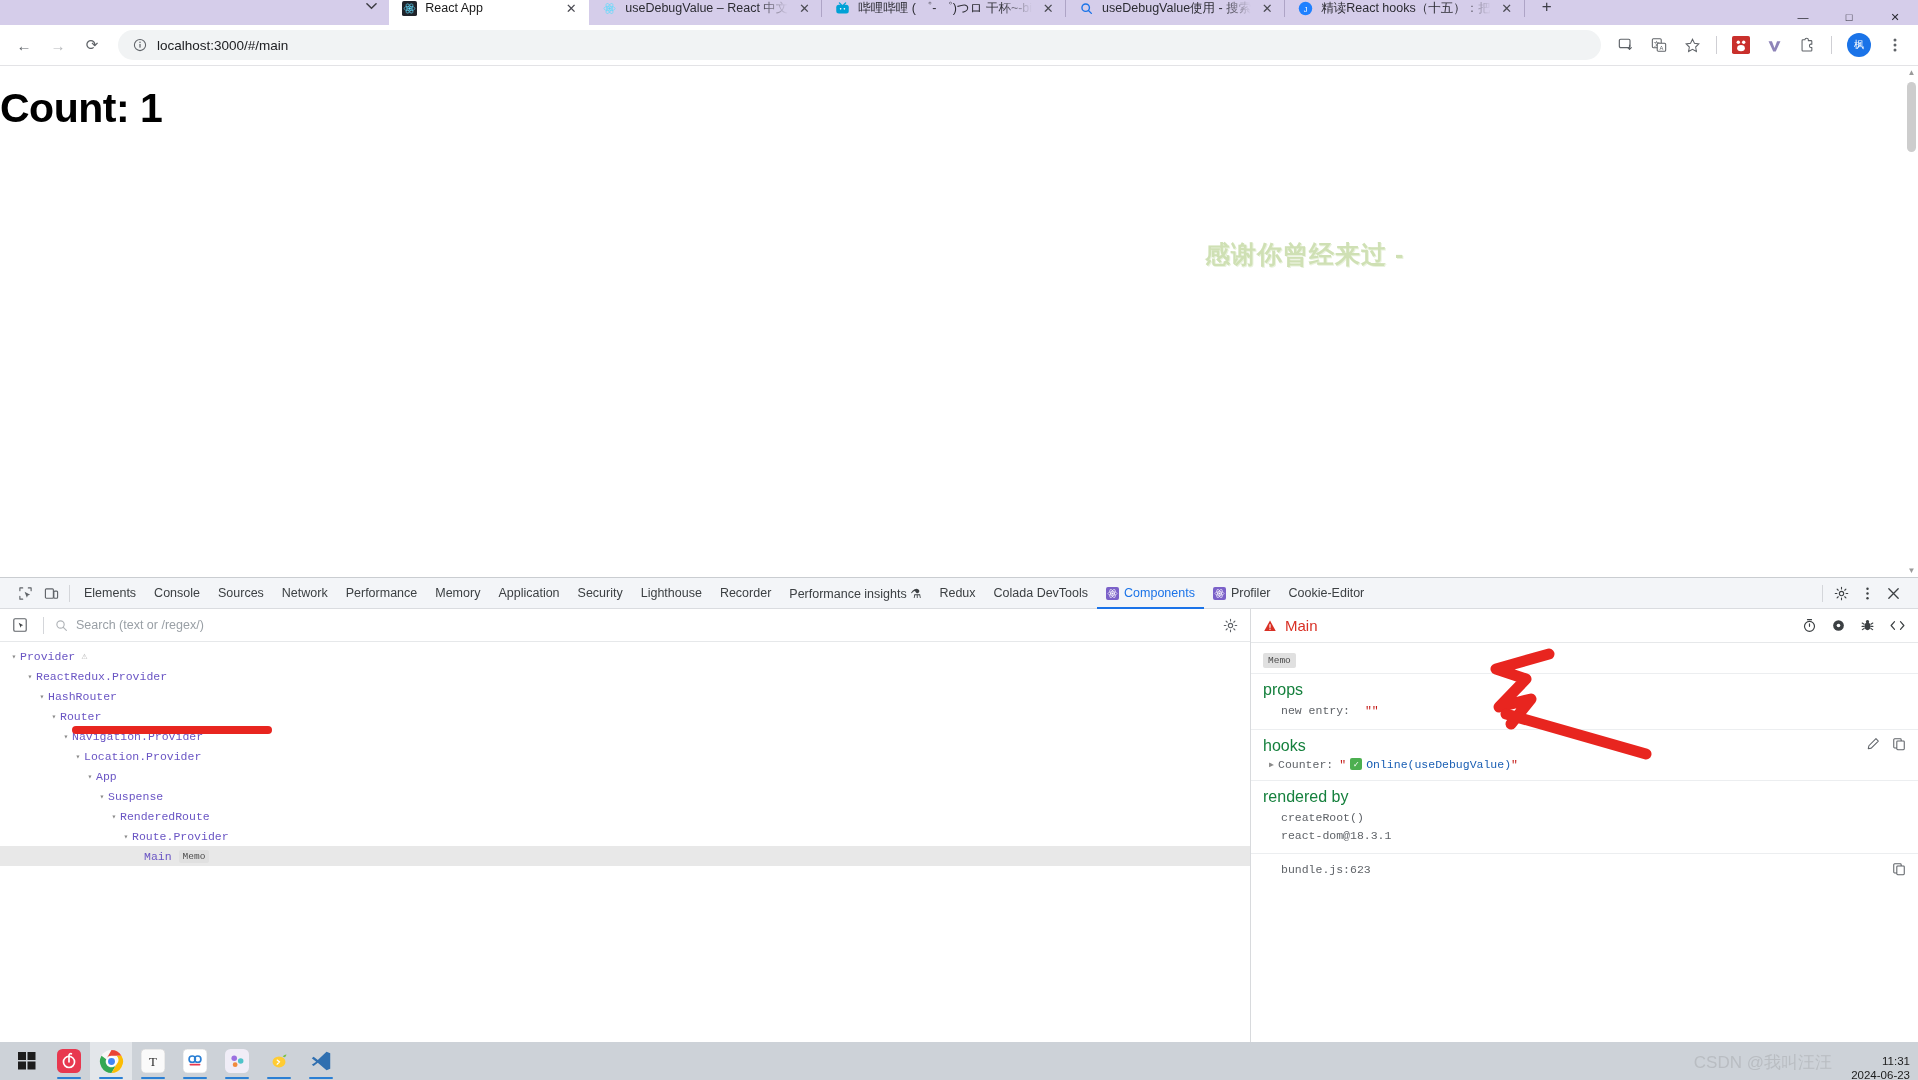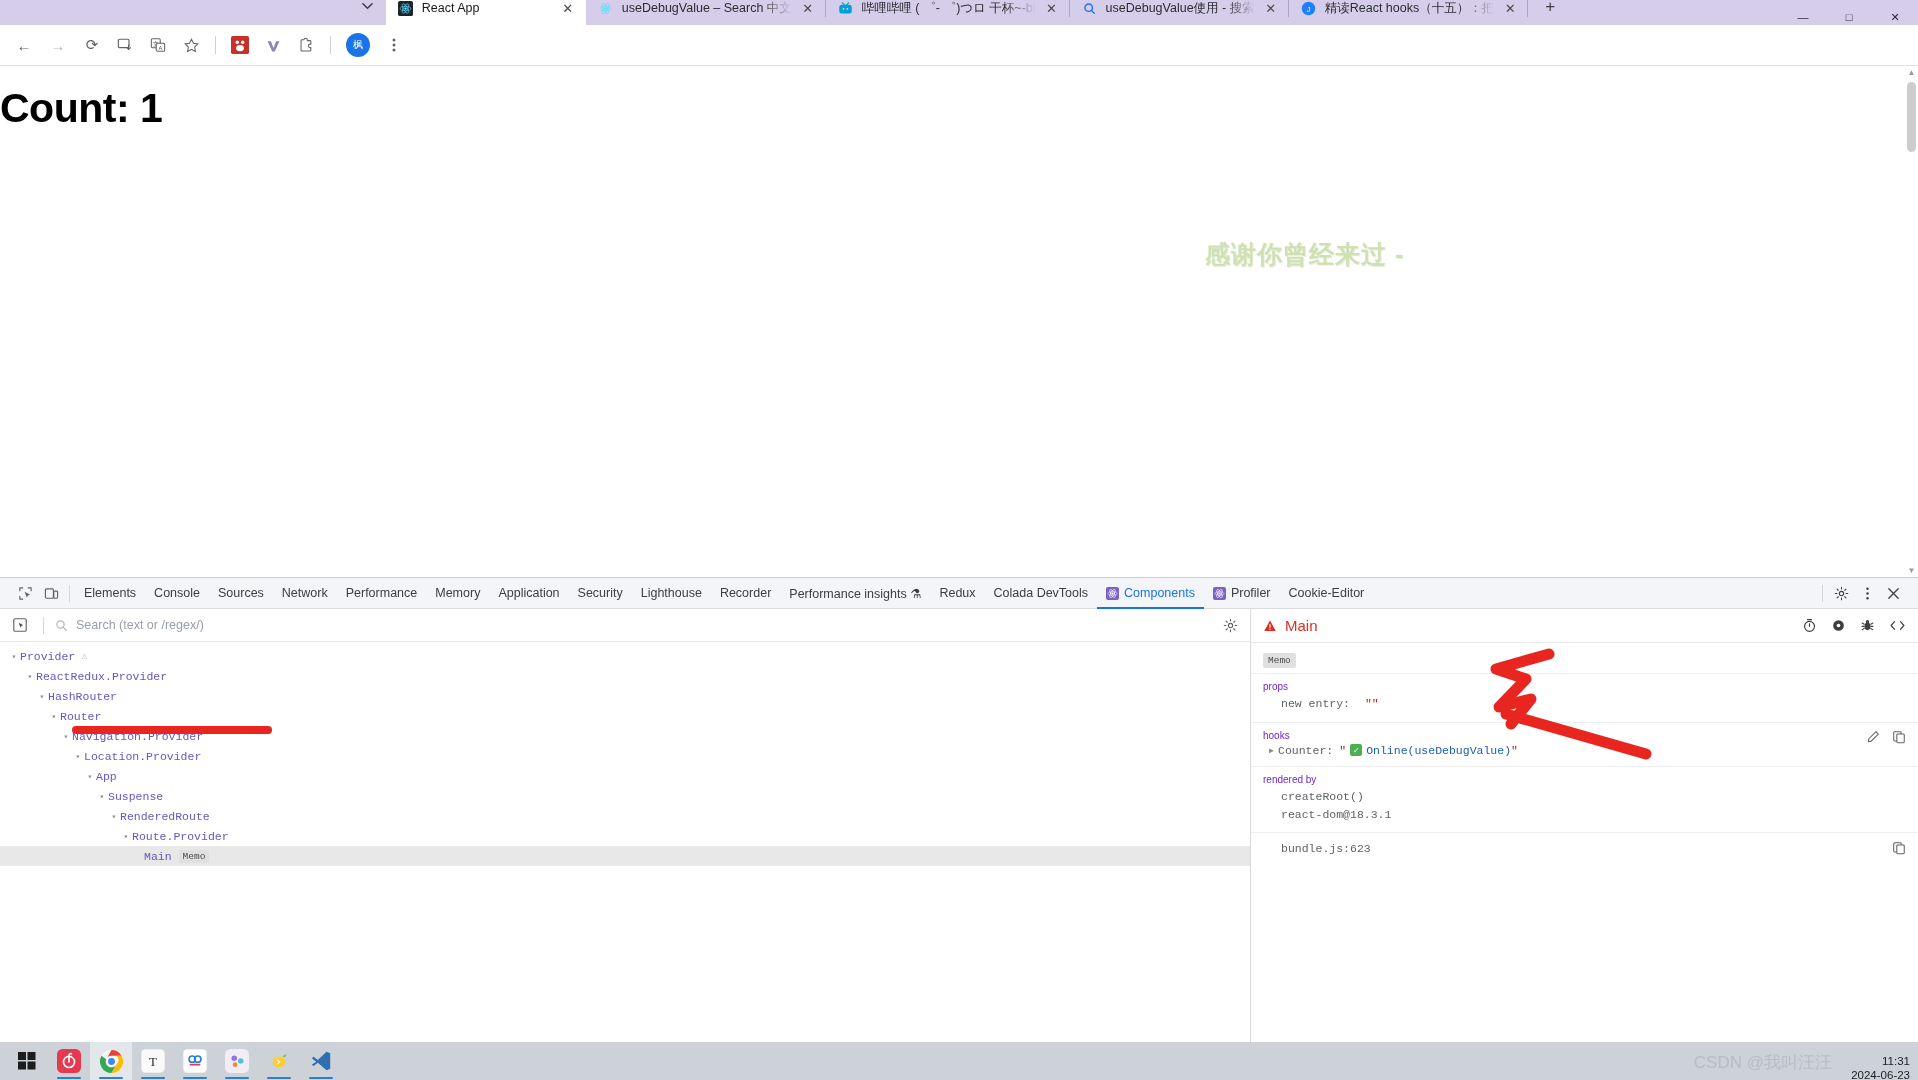--- a/index.html
+++ b/index.html
@@ -110,21 +110,21 @@
 
   .detail-pane { flex: 1 1 auto; display: flex; flex-direction: column; min-width: 0; position: relative; }
   .detail-head { height: 34px; display:flex; align-items:center; padding: 0 12px; gap: 8px; border-bottom: 1px solid #e6e8ea; }
   .detail-title { color:#d93025; font-size: 15px; }
   .dh-icons { margin-left:auto; display:flex; align-items:center; gap: 14px; color:#3c4043; }
   .dh-icon { cursor:pointer; display:flex; align-items:center; justify-content:center; }
   .badge-row { padding: 6px 12px 6px 12px; border-bottom: 1px solid #eceef0; }
   .type-badge { background:#e0e0e0; color:#4a4a4a; font-size:9.5px; padding:2px 5px; border-radius:2px;
     font-family:"Liberation Mono", monospace; }
   .section { padding: 7px 12px 9px 12px; border-bottom: 1px solid #eceef0; position: relative; }
-  .section-title { font-size: 10px; color: #6d28d9; margin-bottom: 3px; }
+  .section-title { font-size: 16px; color: #15803d; margin-bottom: 3px; }
   .kv { font-family: "Liberation Mono", monospace; font-size: 11.5px; color: #5f6368; padding-left: 18px; line-height: 1.55; }
   .kv .val-str { color: #c41a16; }
   .hook-row { font-family:"Liberation Mono", monospace; font-size: 11.5px; display:flex; align-items:center; gap:0; padding-left: 2px; }
   .hook-caret { width: 13px; color:#8a8a8a; font-size:8px; display:inline-flex; align-items:center; justify-content:center; }
   .hook-name { color:#5f6368; }
   .hook-val { color:#c41a16; }
   .hook-inner { color:#1a5fb4; }
   .chk { display:inline-flex; width:12px; height:12px; background:#4caf50; color:#fff; border-radius:2px;
     align-items:center; justify-content:center; font-size:9px; margin:0 4px; vertical-align:middle; }
   .sect-icon { position:absolute; right: 12px; top: 8px; color:#5f6368; cursor:pointer; }
@@ -174,21 +174,21 @@
       <span class="tab-favicon">
         <svg width="15" height="15" viewBox="0 0 24 24">
             <circle cx="12" cy="12" r="2" fill="#61dafb"></circle>
             <g stroke="#61dafb" stroke-width="1.1" fill="none">
               <ellipse cx="12" cy="12" rx="9" ry="3.6"></ellipse>
               <ellipse cx="12" cy="12" rx="9" ry="3.6" transform="rotate(60 12 12)"></ellipse>
               <ellipse cx="12" cy="12" rx="9" ry="3.6" transform="rotate(120 12 12)"></ellipse>
             </g>
           </svg>
       </span>
-      <span class="tab-title">useDebugValue – Search 中文</span>
+      <span class="tab-title">useDebugValue – React 中文</span>
       <span class="tab-close">✕</span>
     </div>
 
     <div class="tab">
       <span class="tab-favicon">
         <svg width="15" height="15" viewBox="0 0 24 24">
             <rect x="2" y="6" width="20" height="14" rx="4" fill="#00a1d6"></rect>
             <path d="M7 3l3 3M17 3l-3 3" stroke="#00a1d6" stroke-width="2" fill="none" stroke-linecap="round"></path>
             <circle cx="9" cy="12.5" r="1.3" fill="#fff"></circle>
             <circle cx="15" cy="12.5" r="1.3" fill="#fff"></circle>
@@ -226,20 +226,30 @@
       <div class="win-btn">—</div>
       <div class="win-btn">□</div>
       <div class="win-btn">✕</div>
     </div>
   </div>
 
   <div class="toolbar">
     <div class="nav-btn">←</div>
     <div class="nav-btn disabled">→</div>
     <div class="nav-btn">⟳</div>
+    <div class="omnibox">
+      <span class="omni-icon">
+        <svg width="14" height="14" viewBox="0 0 16 16">
+            <circle cx="8" cy="8" r="6.4" stroke="#5f6368" stroke-width="1.2" fill="none"></circle>
+            <rect x="7.3" y="6.8" width="1.4" height="4.2" fill="#5f6368"></rect>
+            <circle cx="8" cy="4.9" r="0.85" fill="#5f6368"></circle>
+          </svg>
+      </span>
+      <span title="搜索 Google 或输入网址">localhost:3000/#/main</span>
+    </div>
     <div class="tb-icons">
       <div class="tb-icon">
         <svg width="16" height="16" viewBox="0 0 18 18">
             <rect x="1.5" y="2.5" width="12" height="9.5" rx="1.5" stroke="#5f6368" stroke-width="1.3" fill="none"></rect>
             <path d="M13 9v5m0 0l-2-2m2 2l2-2" stroke="#5f6368" stroke-width="1.3" fill="none" stroke-linecap="round"></path>
           </svg>
       </div>
       <div class="tb-icon">
         <svg width="16" height="16" viewBox="0 0 18 18">
             <rect x="1.5" y="2" width="10" height="10" rx="1.2" stroke="#5f6368" stroke-width="1.2" fill="none"></rect>

